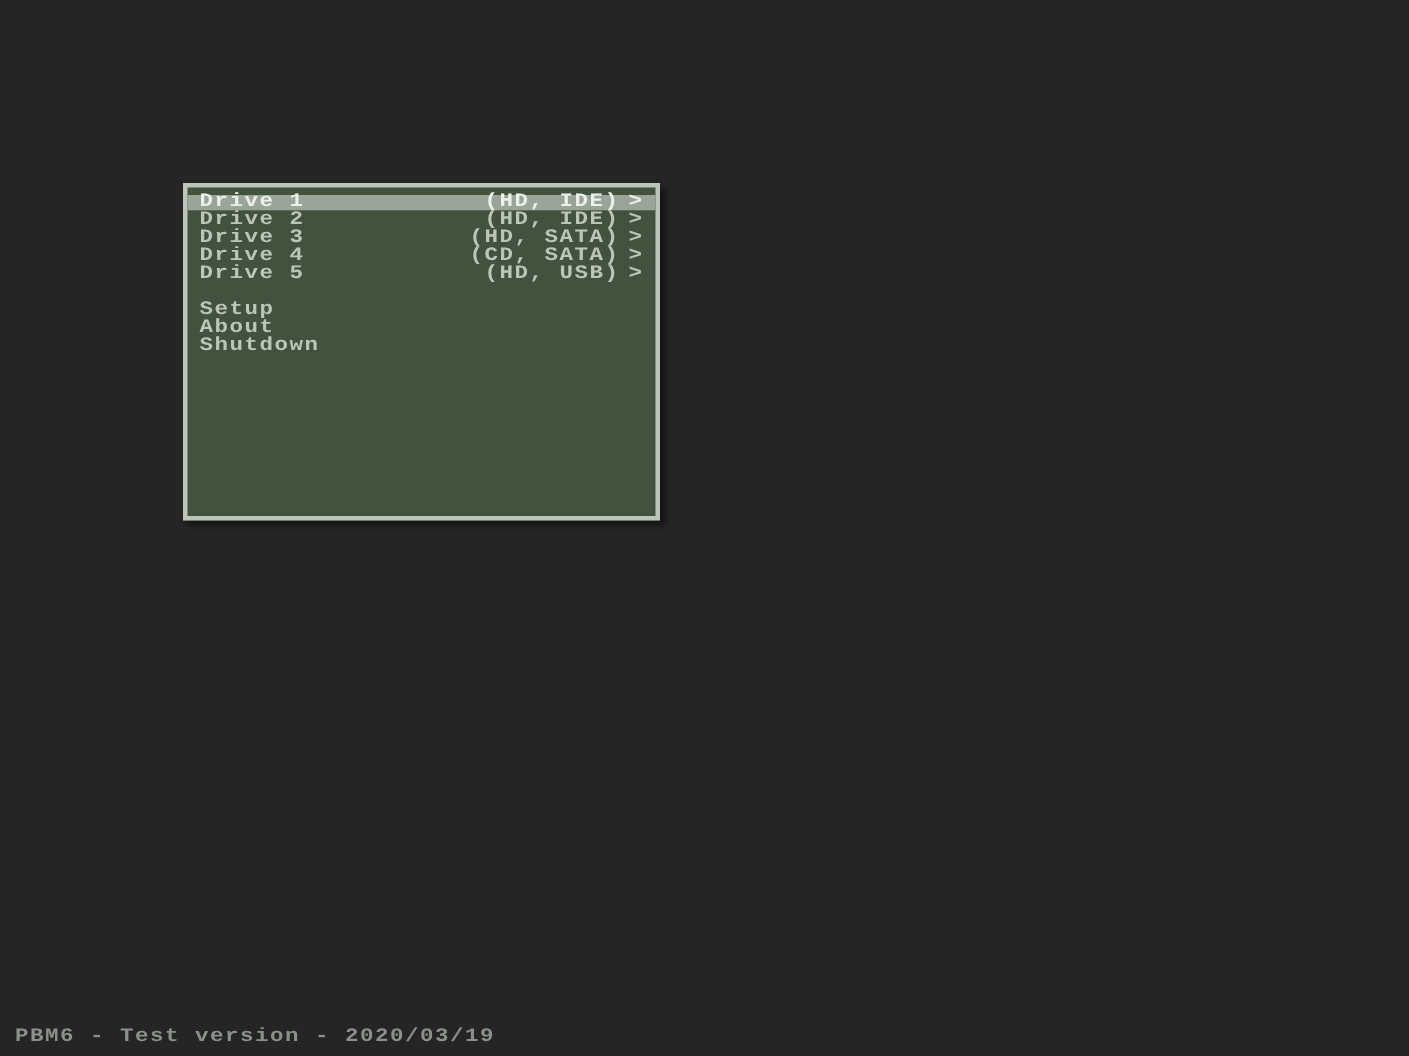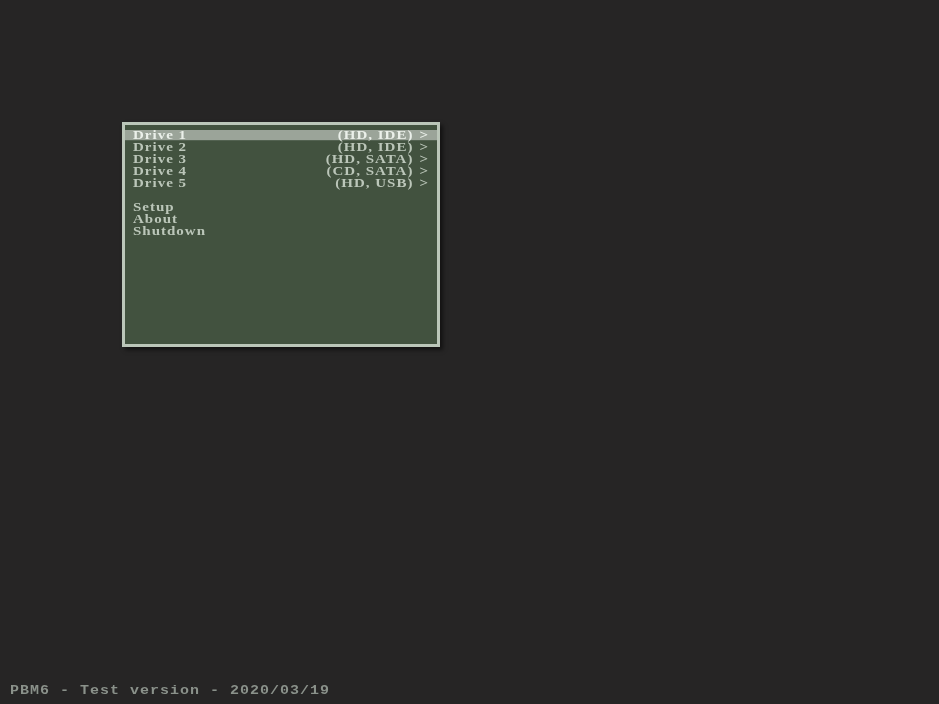--- a/index.html
+++ b/index.html
@@ -21,21 +21,20 @@
       left: 122px;
       top: 122px;
       width: 318px;
       height: 225px;
       background: #42523f;
       border: 3px solid #bbc6b9;
       box-shadow: 3px 3px 4px rgba(0,0,0,0.5);
     }
     .menu-inner {
       padding: 5px 0;
-      font-family: Liberation Serif, serif;
     }
     .menu-row {
       display: flex;
       align-items: center;
       height: 12px;
       color: #bbc6b9;
       font-size: 15px;
       letter-spacing: 1px;
       line-height: 12px;
       white-space: pre;

